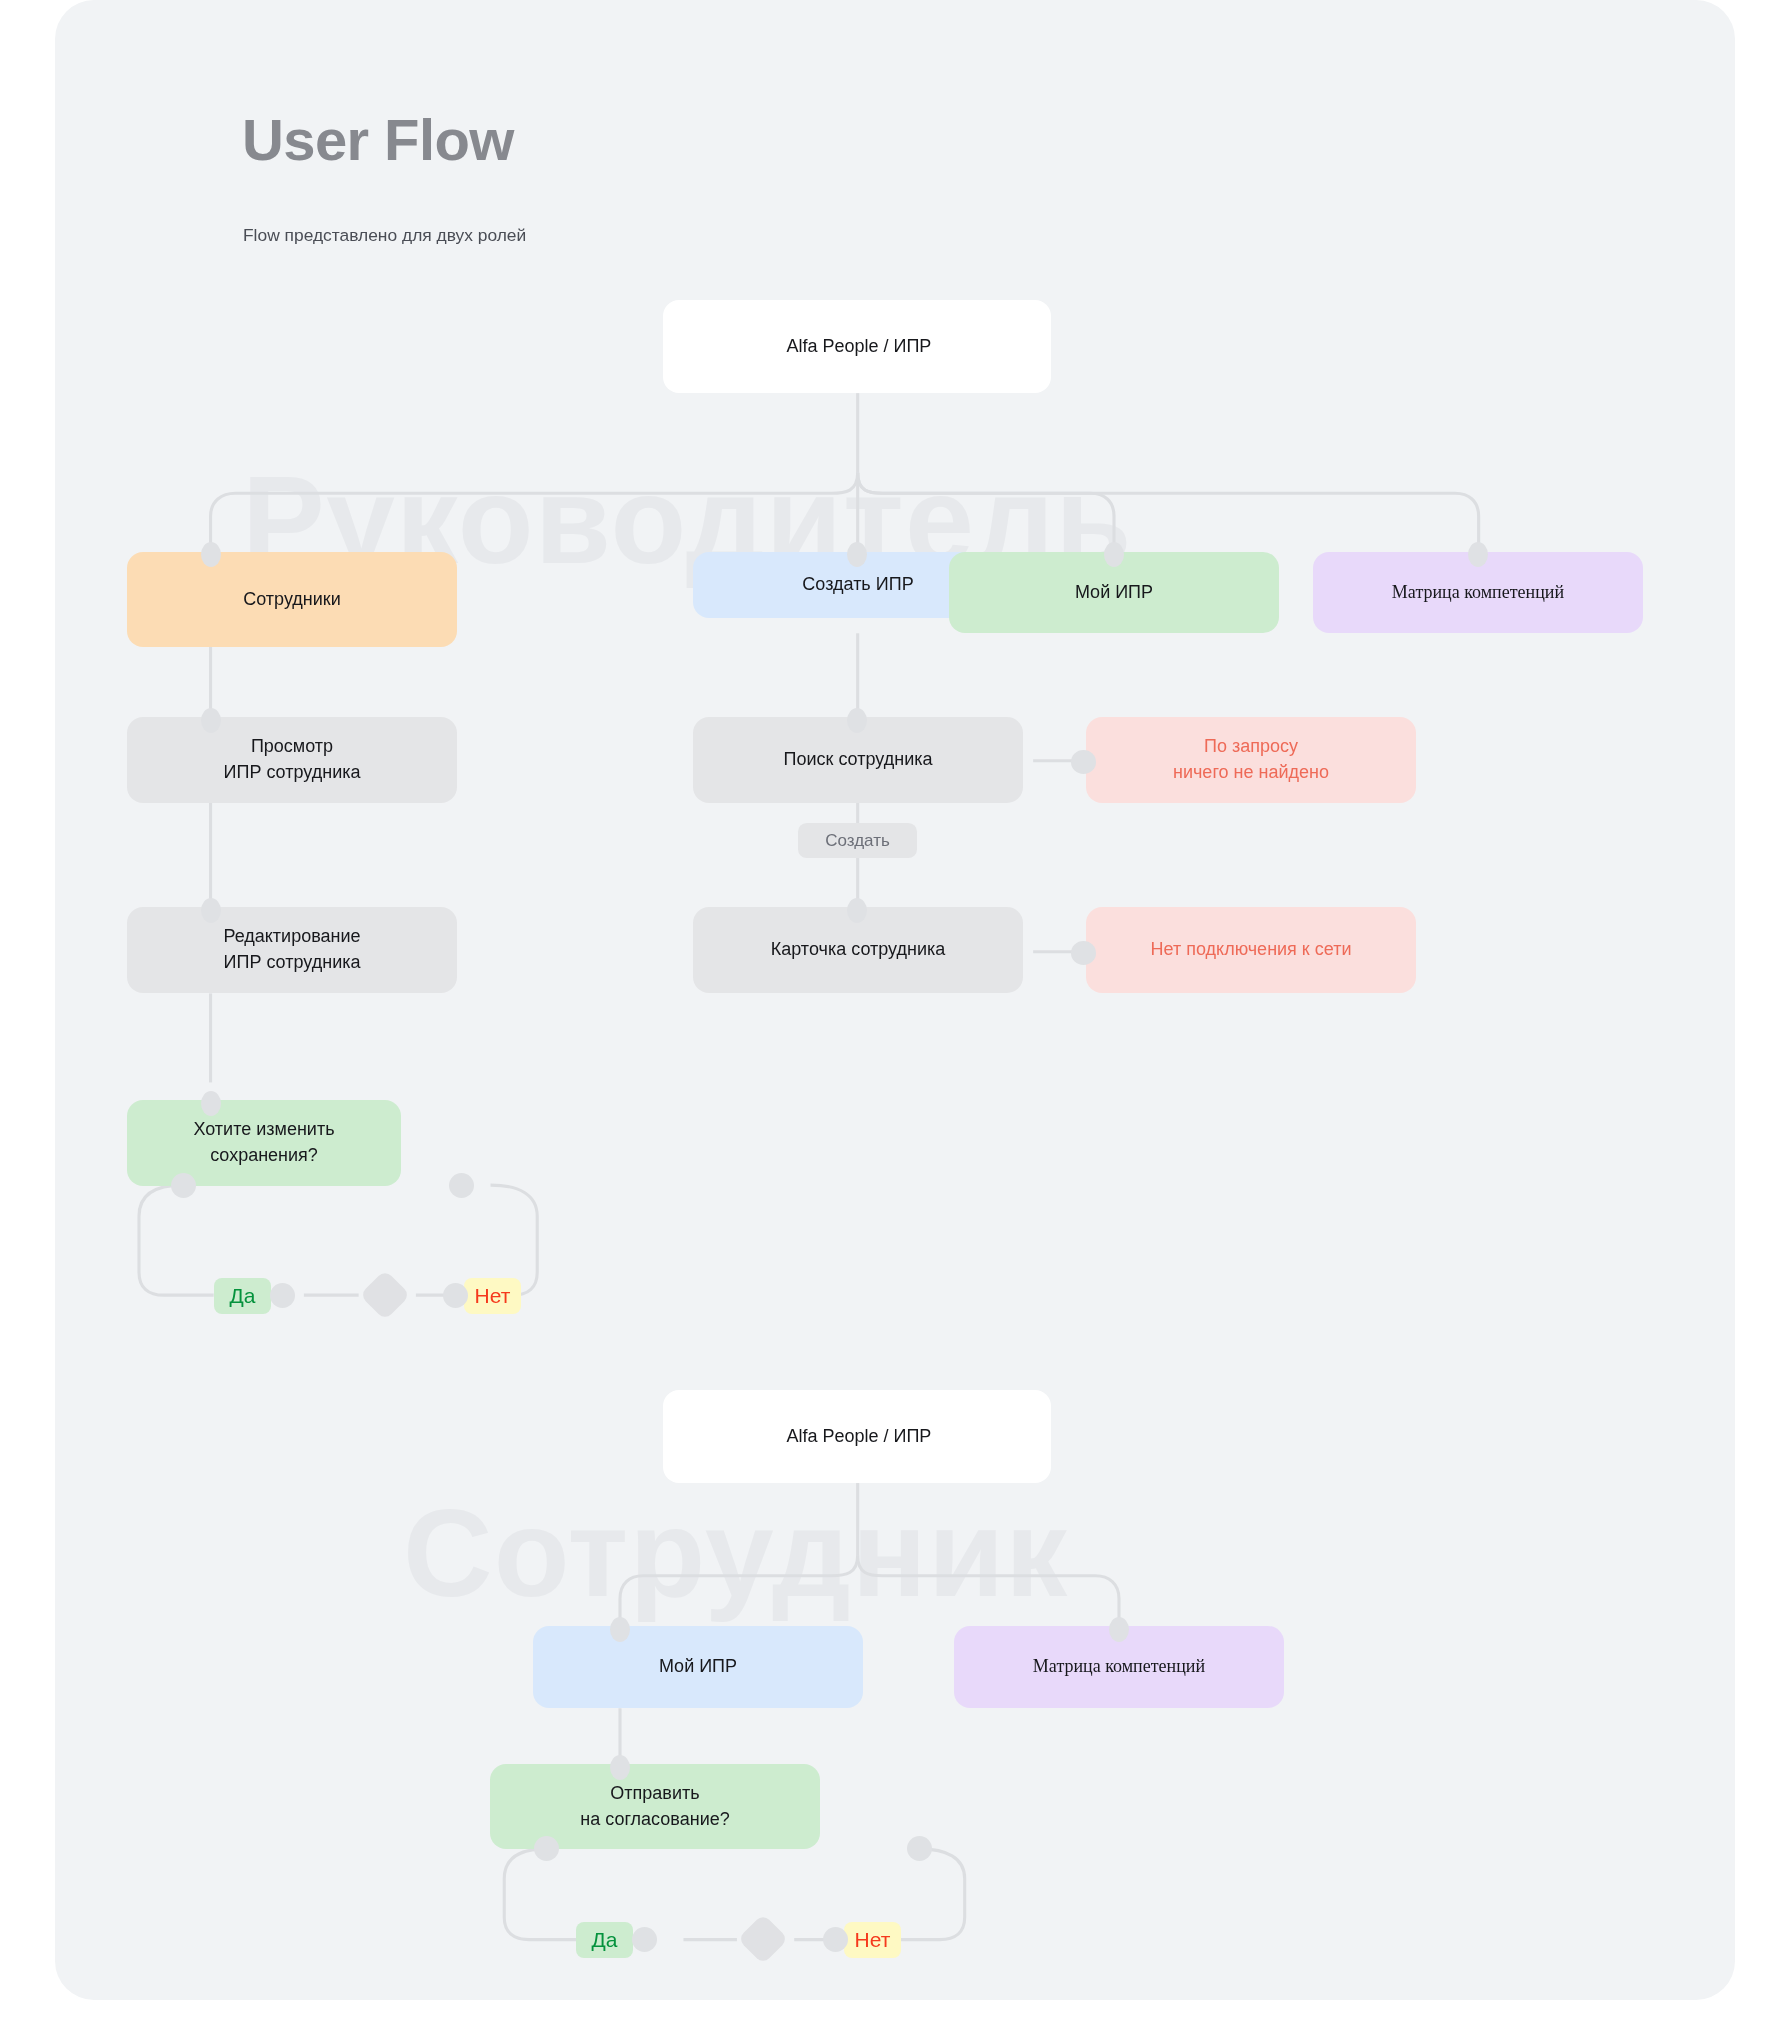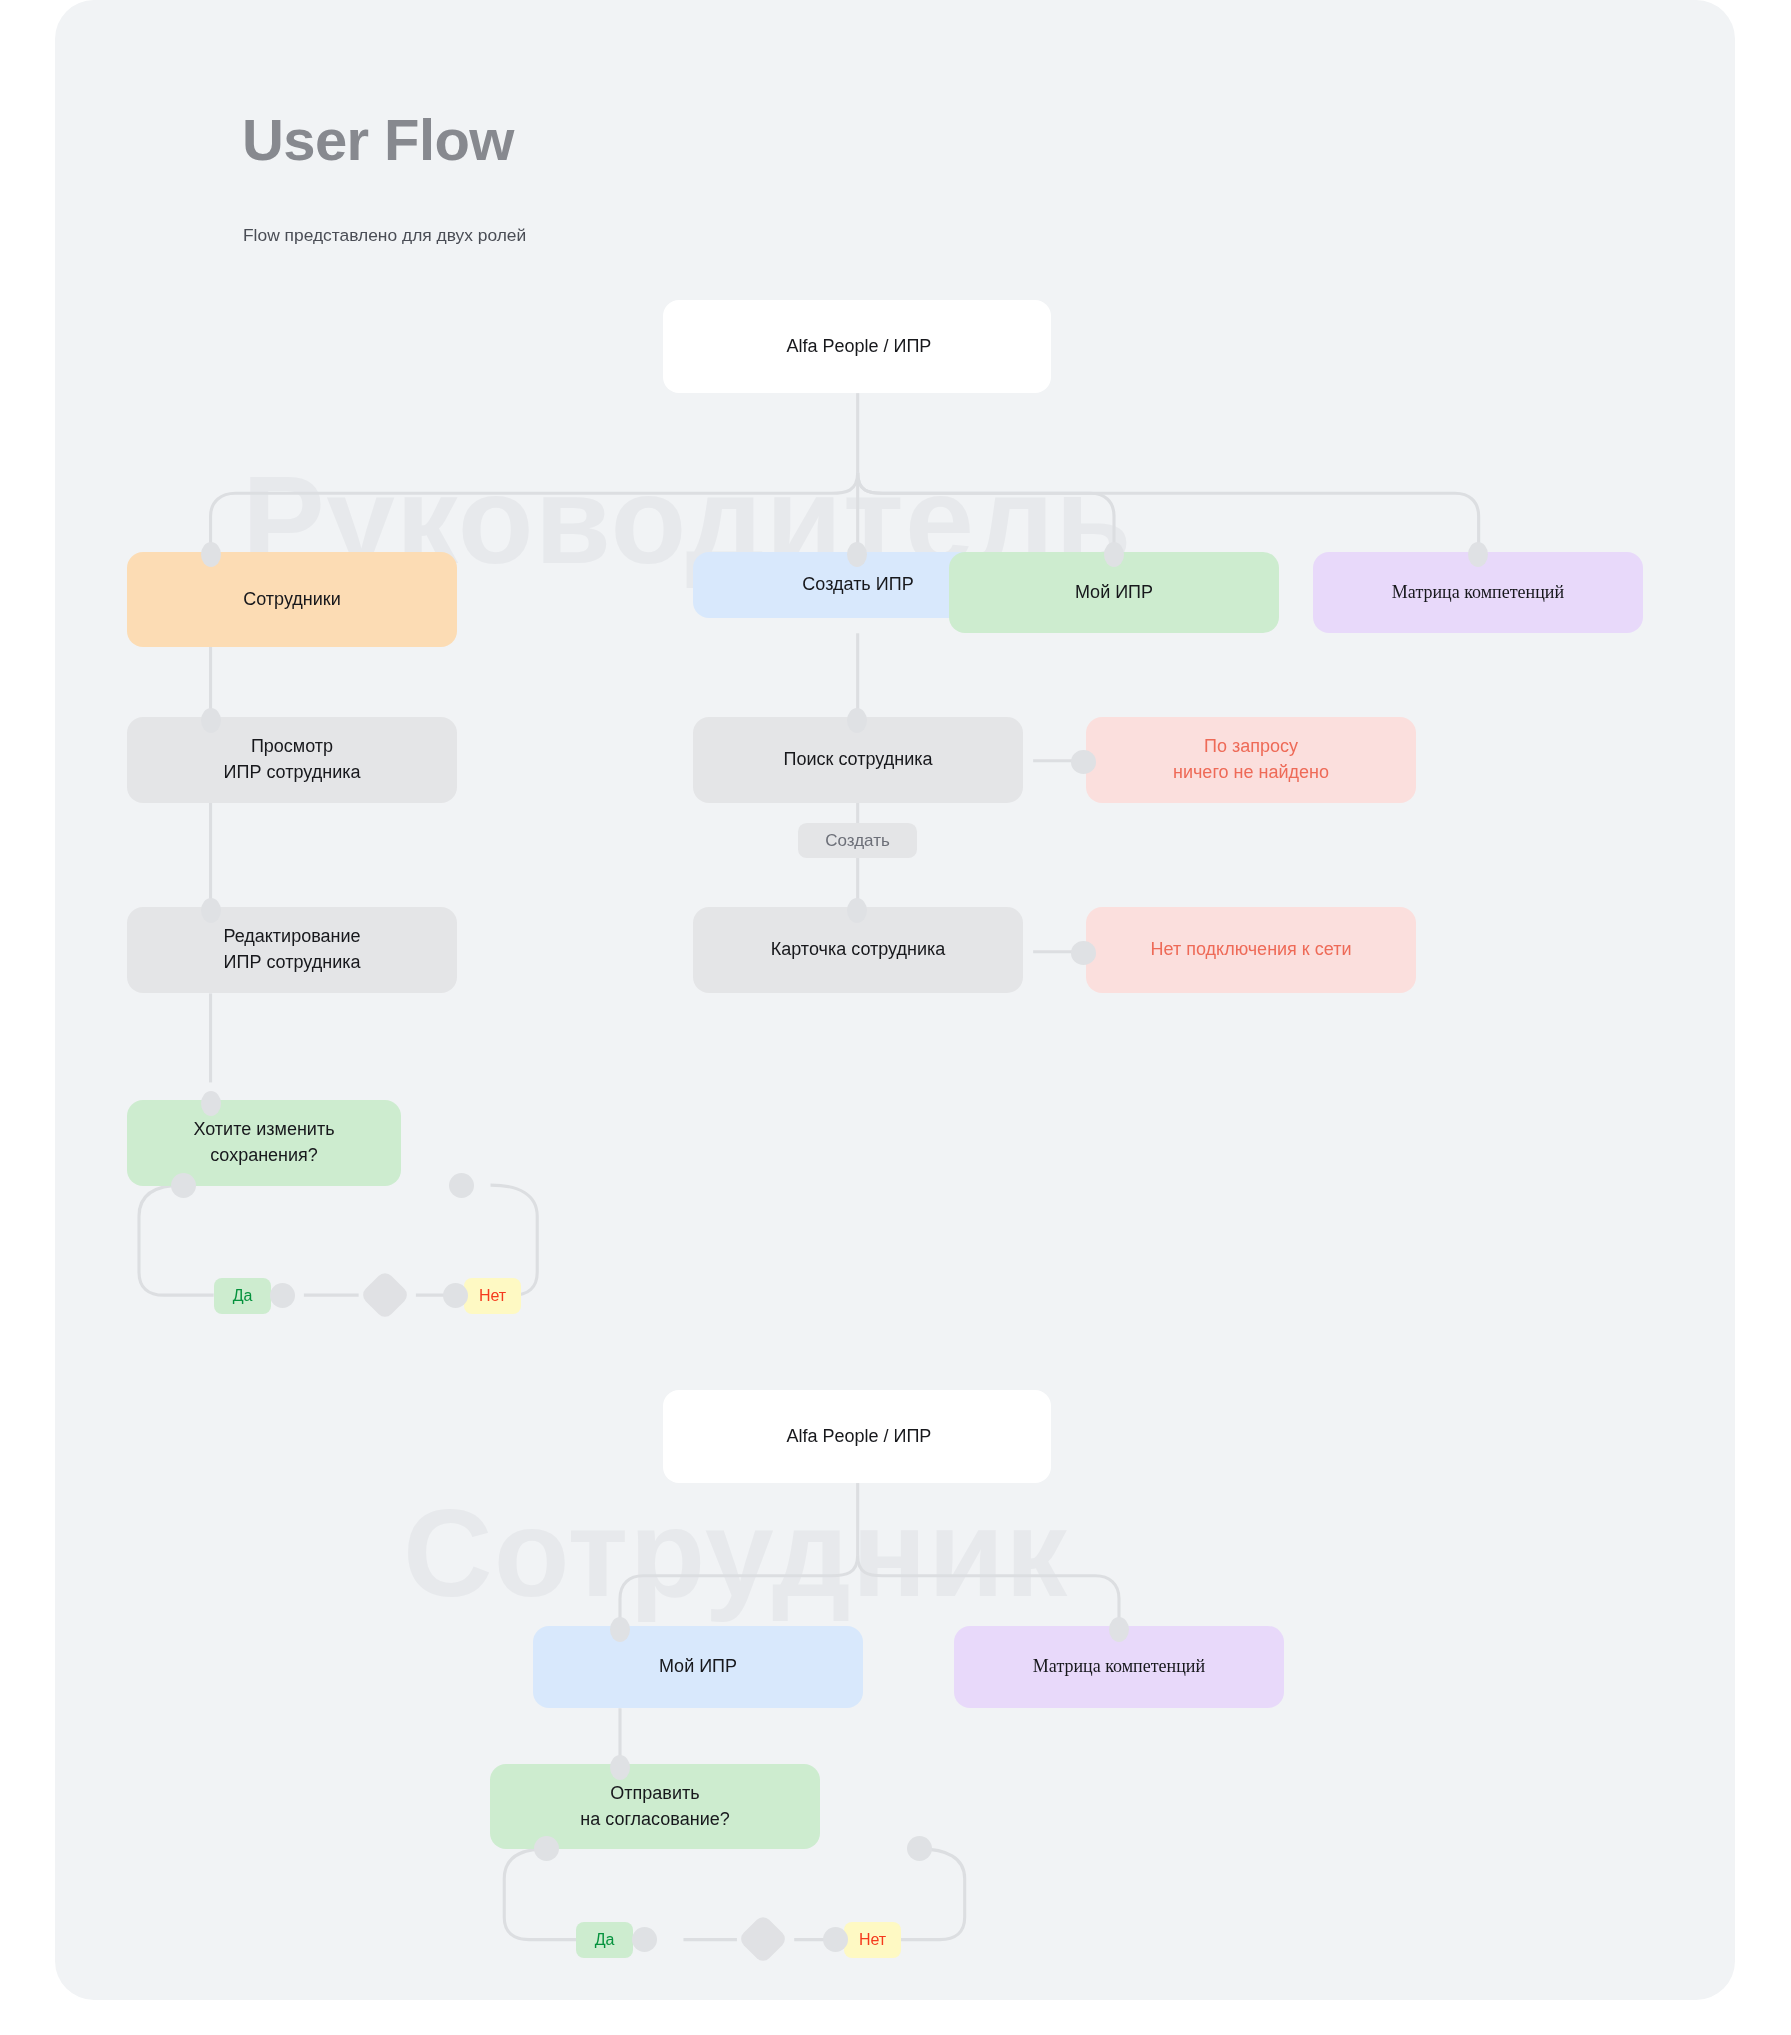--- a/index.html
+++ b/index.html
@@ -95,21 +95,21 @@
     align-items: center;
     justify-content: center;
     padding: 0 11.2px;
   }
 
   
   .chip {
     position: absolute;
     box-sizing: border-box;
     border-radius: 8px;
-    font-size: 16px;
+    font-size: 21px;
     display: flex;
     align-items: center;
     justify-content: center;
   }
   .chip.yes { background: #cdeccf; color: #05923d; }
   .chip.no  { background: #fef9c3; color: #f53a1d; }
 
   
   .diamond {
     position: absolute;

